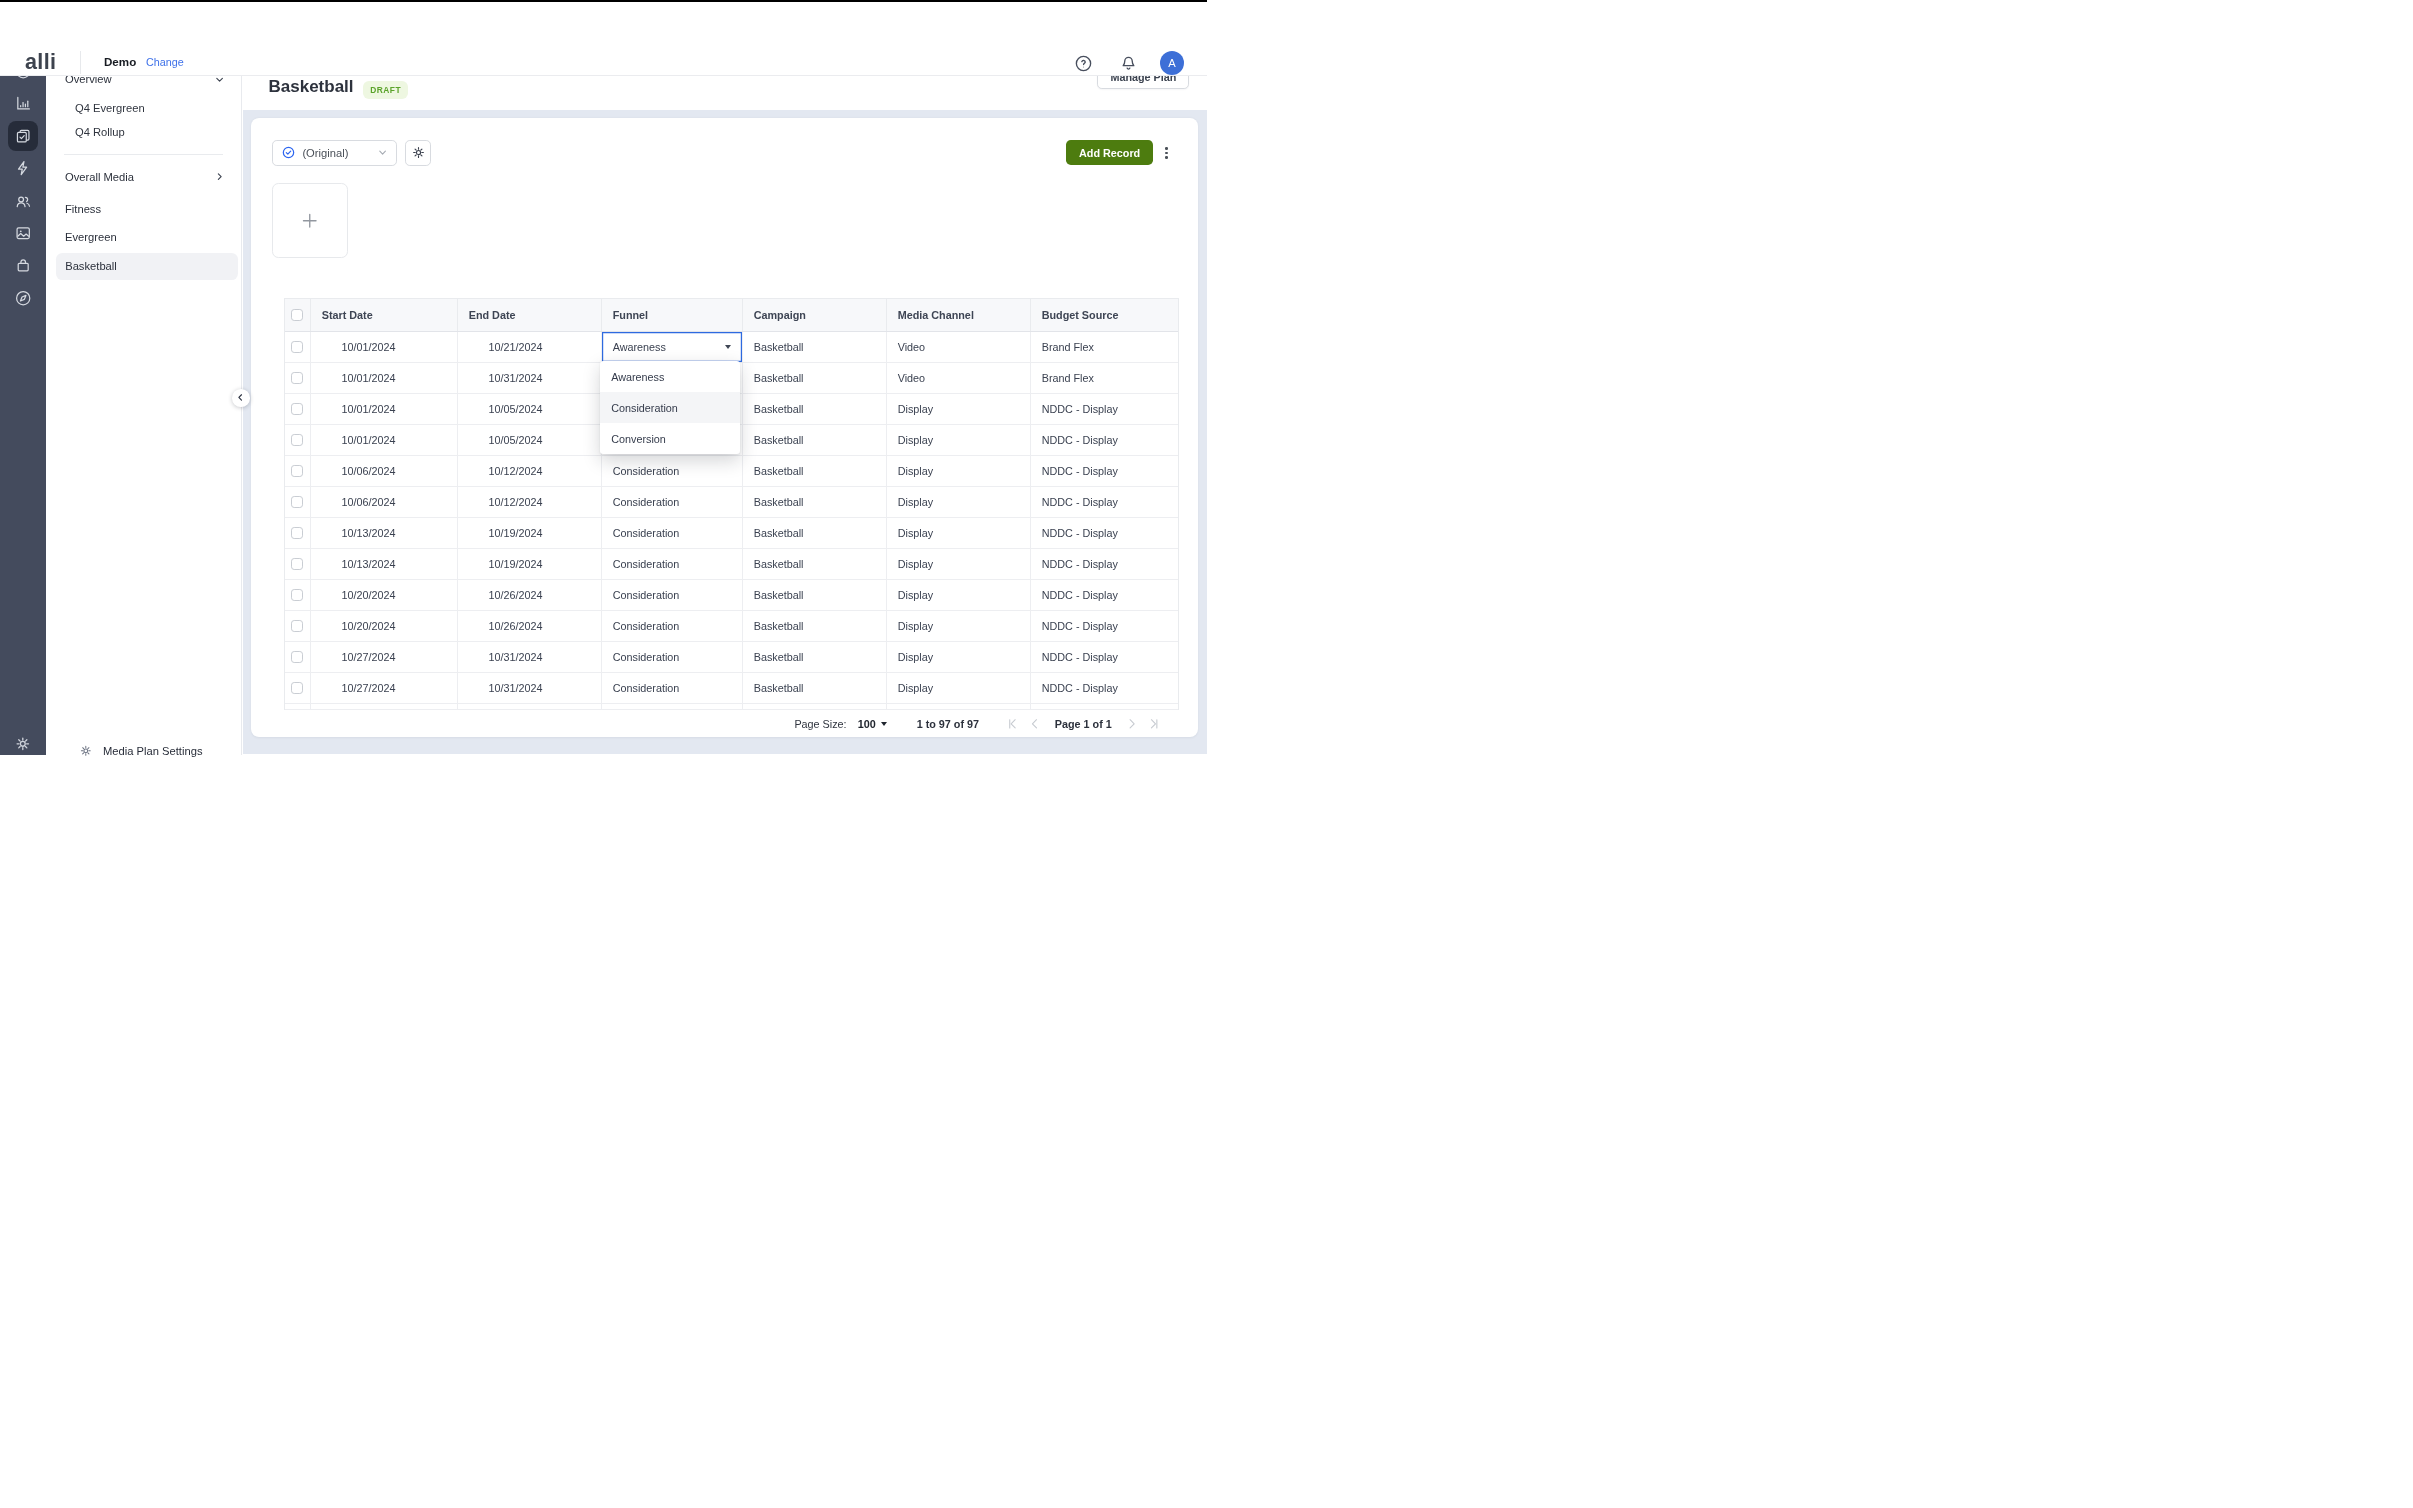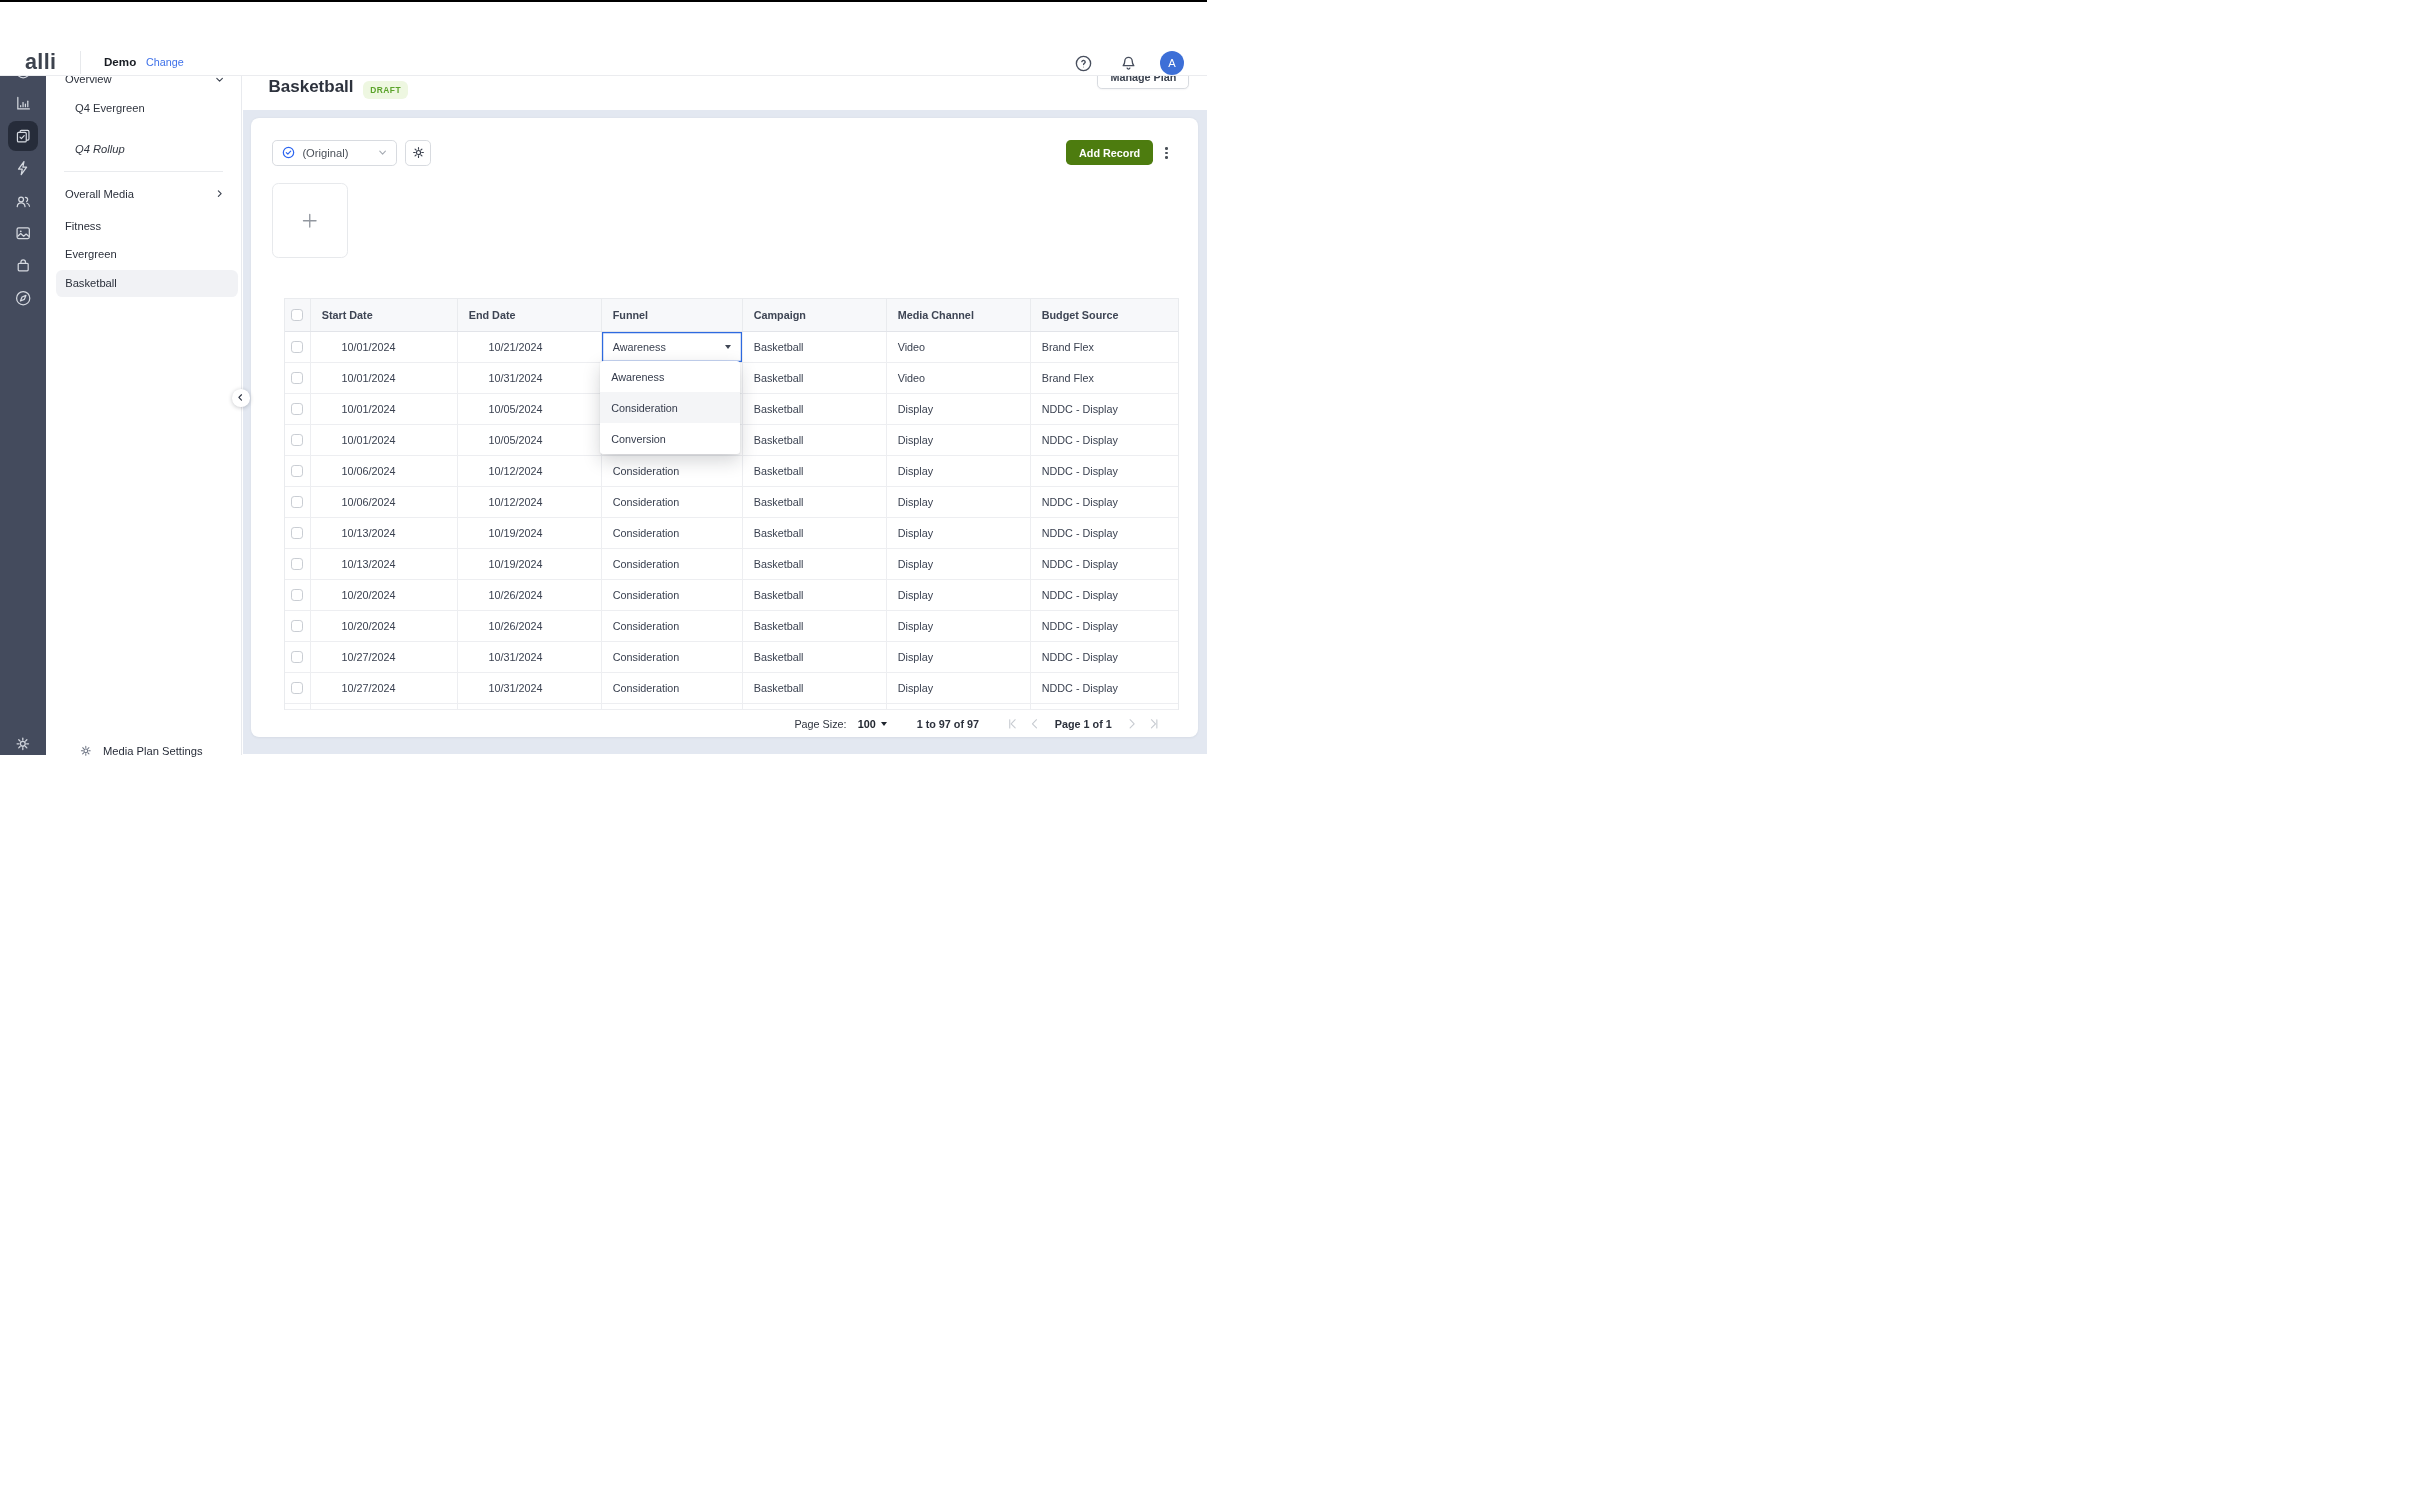--- a/index.html
+++ b/index.html
@@ -34,21 +34,21 @@
   .sidebar { position:absolute; left:46px; top:45px; width:196px; height:710px; background:#fff;
     border-right:0.8px solid #e8eaee; z-index:30; }
   .nav { padding-top:22.3px; }
   .nav-row { height:24px; display:flex; align-items:center; padding:0 16px 0 19px; font-size:11.2px;
     font-weight:500; color:#2b303b; cursor:pointer; position:relative; }
   .nav-row .spacer { flex:1; }
   .nav-row svg { width:11.2px; height:11.2px; color:#3c4350; }
   .nav-child { height:24px; display:flex; align-items:center; padding-left:29px; font-size:11.2px;
     color:#30353f; cursor:pointer; }
   .q4-evergreen { margin-top:4.8px; }
-  .q4-rollup { margin-top:17px;font-style:italic; }
+  .q4-rollup { margin-top:0; }
   .nav-divider { height:0.8px; background:#e9ebee; margin:10.4px 17.6px 9.6px 17.6px; }
   .overall-media { margin-bottom:8px;align-items:center; }
   .plan-row { height:24px; display:flex; align-items:center; padding-left:19px; font-size:11.2px;
     color:#2b303b; font-weight:400; cursor:pointer; margin-bottom:4px; }
   .plan-row.selected { height:27px; margin:2.4px 3.2px 0 9.6px; padding-left:9.6px; background:#f1f2f5; border-radius:6.4px; }
   .sidebar-settings { position:absolute; left:9px; top:690px; width:196px; height:32px; display:flex;
     align-items:center; padding-left:24px; cursor:pointer; }
   .sidebar-settings svg { width:13.6px; height:13.6px; color:#6a7180; margin-right:10.4px; }
   .sidebar-settings span { font-size:11.2px; font-weight:500; color:#272c38; }
 

